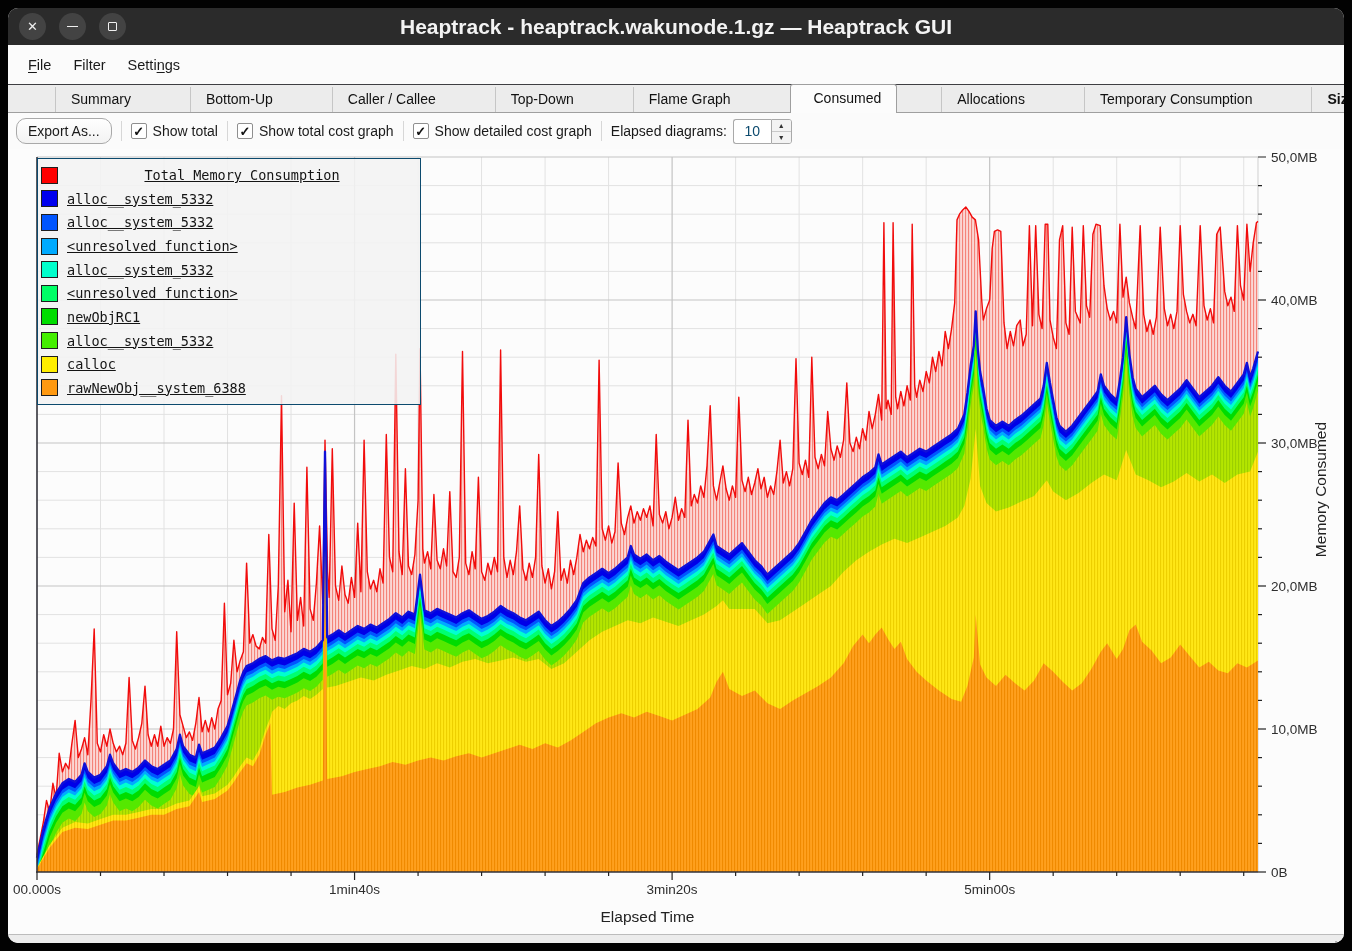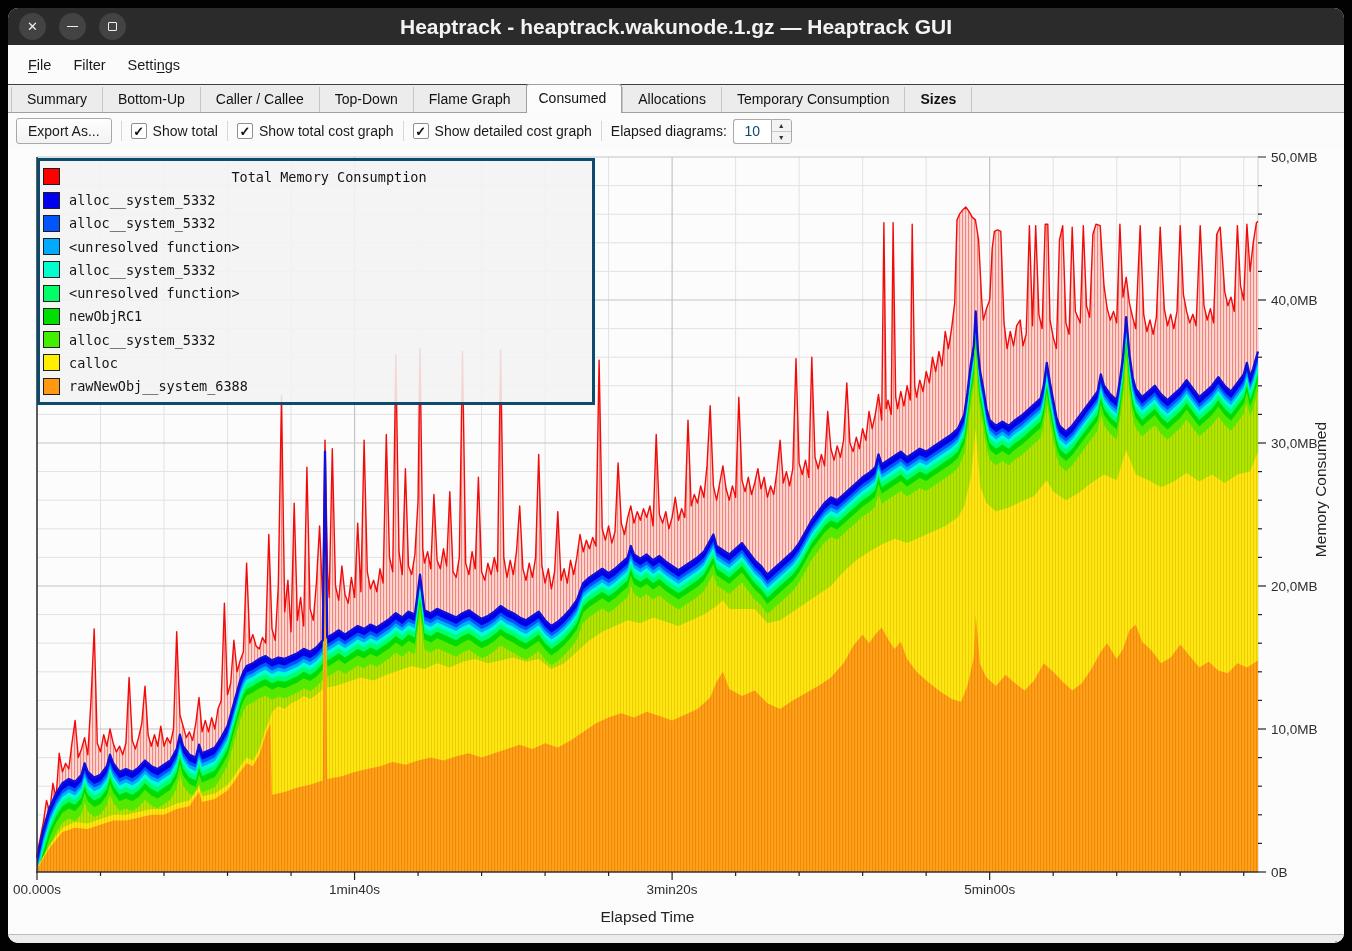--- a/index.html
+++ b/index.html
@@ -11,39 +11,39 @@
   .winbtn { width:27px; height:27px; border-radius:50%; background:#434343; color:#efefef; display:flex; align-items:center; justify-content:center; font-size:13px; cursor:default; }
   .winbtn .sq { width:9px; height:9px; border:1.6px solid #efefef; border-radius:1px; display:block; }
   .winbtn .mn { width:11px; height:1.8px; background:#efefef; display:block; }
   .title-text { position:absolute; left:0; right:0; text-align:center; color:#f3f3f3; font-weight:bold; font-size:21px; pointer-events:none; }
   
   .menubar { height:40px; background:#fbfbfb; display:flex; align-items:center; padding-left:10px; gap:2px; border-bottom:1px solid #3e3e42; }
   .menu-item { font-size:14.5px; color:#1a1a1a; padding:2px 10px; }
   .menu-item u { text-underline-offset:2px; }
   
   .tabbar { height:28px; background:#ececec; display:flex; align-items:flex-end; padding-left:3px; border-bottom:1px solid #9f9f9f; }
-  .tab { font-size:14px; color:#111; padding:4px 15px 5px 15px; border-left:1px solid #c6c6c6; white-space:nowrap; }
+  .tab { font-size:14px; color:#111; padding:4px 15px 5px 15px; border-left:1px solid #c6c6c6; white-space:nowrap;margin-left:44px; }
   .tab:last-of-type { border-right:1px solid #c6c6c6;font-weight:bold; }
-  .tab.active { background:#fcfcfc; border:1px solid #9f9f9f; border-bottom:none; margin-bottom:-1px; padding:5px 15px 7px 12px; border-top-left-radius:3px; border-top-right-radius:3px; }
+  .tab.active { background:#fcfcfc; border:1px solid #9f9f9f; border-bottom:none; margin-bottom:-1px; padding:5px 15px 7px 23px; border-top-left-radius:3px; border-top-right-radius:3px; }
   
   .toolbar { height:36px; background:#fbfbfb; display:flex; align-items:center; padding-left:8px; gap:9px; }
-  .btn { font-size:14px; color:#1a1a1a; padding:4px 11px; background:linear-gradient(#fefefe,#f2f2f2); border:1px solid #a9a9a9; border-radius:3px; }
+  .btn { font-size:14px; color:#1a1a1a; padding:4px 11px; background:linear-gradient(#fefefe,#f2f2f2); border:1px solid #a9a9a9; border-radius:10px; }
   .tsep { width:1px; height:20px; background:#d7d7d7; }
   .cbgroup { display:flex; align-items:center; gap:6px; font-size:14px; color:#1a1a1a; }
   .cbbox { width:16px; height:16px; background:#fff; border:1px solid #8f8f8f; border-radius:2px; display:flex; align-items:center; justify-content:center; font-size:13px; font-weight:bold; color:#111; line-height:1; }
   .spinwrap { display:flex; align-items:stretch; height:25px; }
   .spinval { width:38px; background:#fff; border:1px solid #a9a9a9; border-right:none; border-radius:3px 0 0 3px; display:flex; align-items:center; justify-content:center; font-size:14px; color:#0c4a6e; }
   .spinbtns { width:21px; display:flex; flex-direction:column; border:1px solid #a9a9a9; border-radius:0 3px 3px 0; overflow:hidden; }
   .spinbtn { flex:1; background:#f3f3f3; display:flex; align-items:center; justify-content:center; font-size:7px; color:#333; }
   .spinbtn + .spinbtn { border-top:1px solid #c9c9c9; }
   
   .chart-region { position:relative; height:786px; background:#fcfcfc; border-bottom:1px solid #bcbcbc; }
   .chart-svg { position:absolute; left:0; top:0; }
   
-  .legend { position:absolute; left:29px; top:9px; width:558px; height:247px; background:rgba(243,243,243,0.88); border:3px solid #0c4a6e; display:flex; flex-direction:column; justify-content:space-evenly; padding:2px 3px; font-family:"DejaVu Sans Mono",monospace; font-size:13.5px; color:#141414; }
+  .legend { position:absolute; left:29px; top:9px; width:384px; height:247px; background:rgba(243,243,243,0.88); border:1px solid #0c4a6e; display:flex; flex-direction:column; justify-content:space-evenly; padding:2px 3px; font-family:"DejaVu Sans Mono",monospace; font-size:13.5px; color:#141414;text-decoration:underline; }
   .legend-row { display:flex; align-items:center; gap:9px; height:19px; }
   .legend-swatch { width:17px; height:17px; border:1px solid #1e1e1e; flex:none; }
   .legend-label { white-space:nowrap; }
   .legend-row.total .legend-label { flex:1; text-align:center; }
   
   .statusbar { position:relative; height:23px; background:#ececec; }
   .grip { position:absolute; right:7px; bottom:5px; width:14px; height:14px; }
   .grip i { position:absolute; width:2px; height:2px; background:#9a9a9a; border-radius:50%; }
 </style>
 </head>

